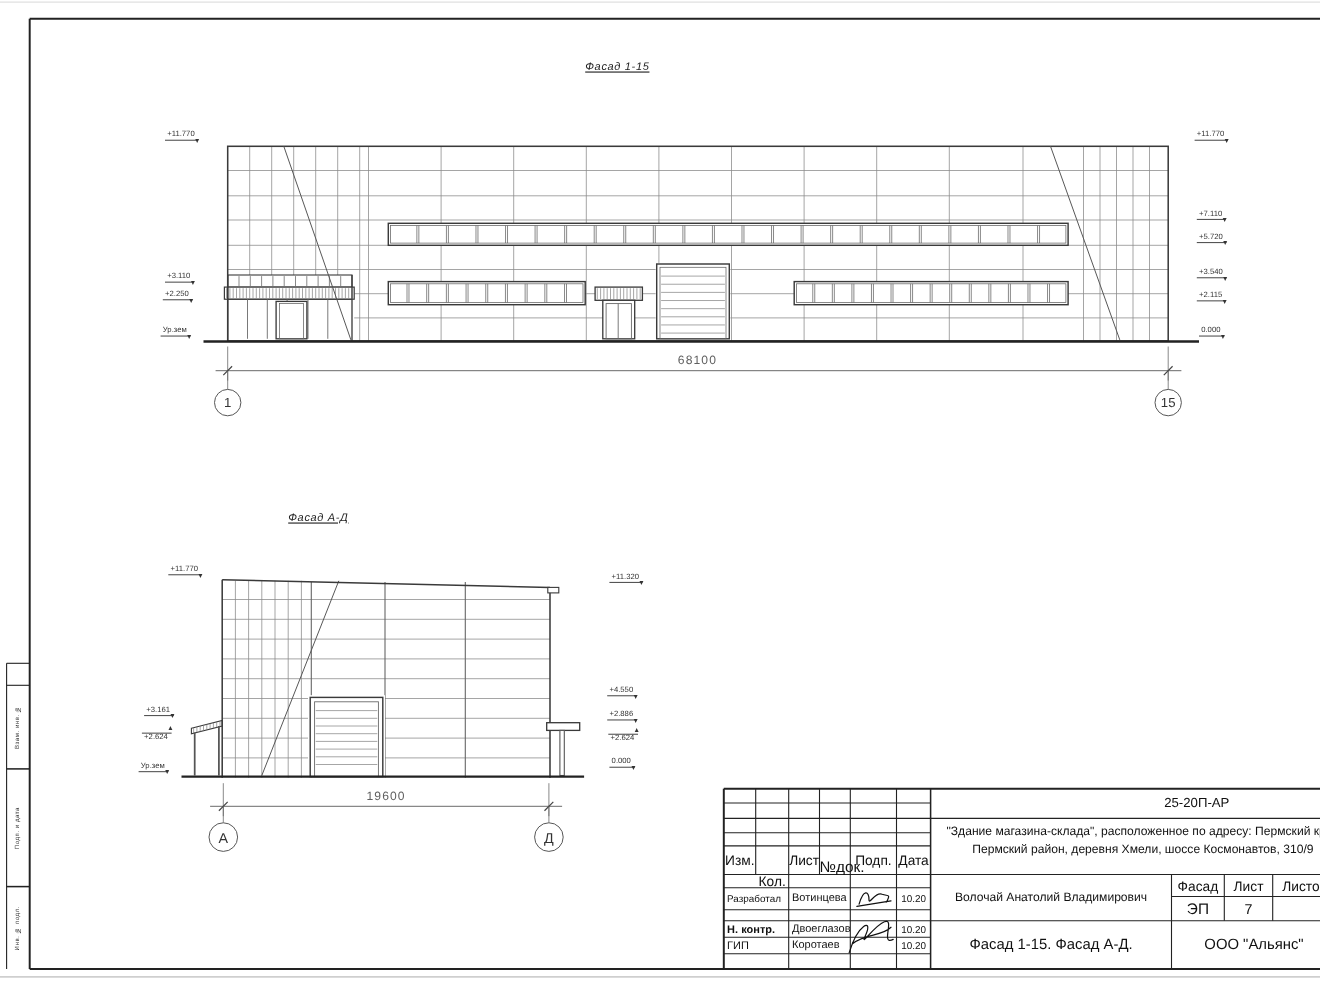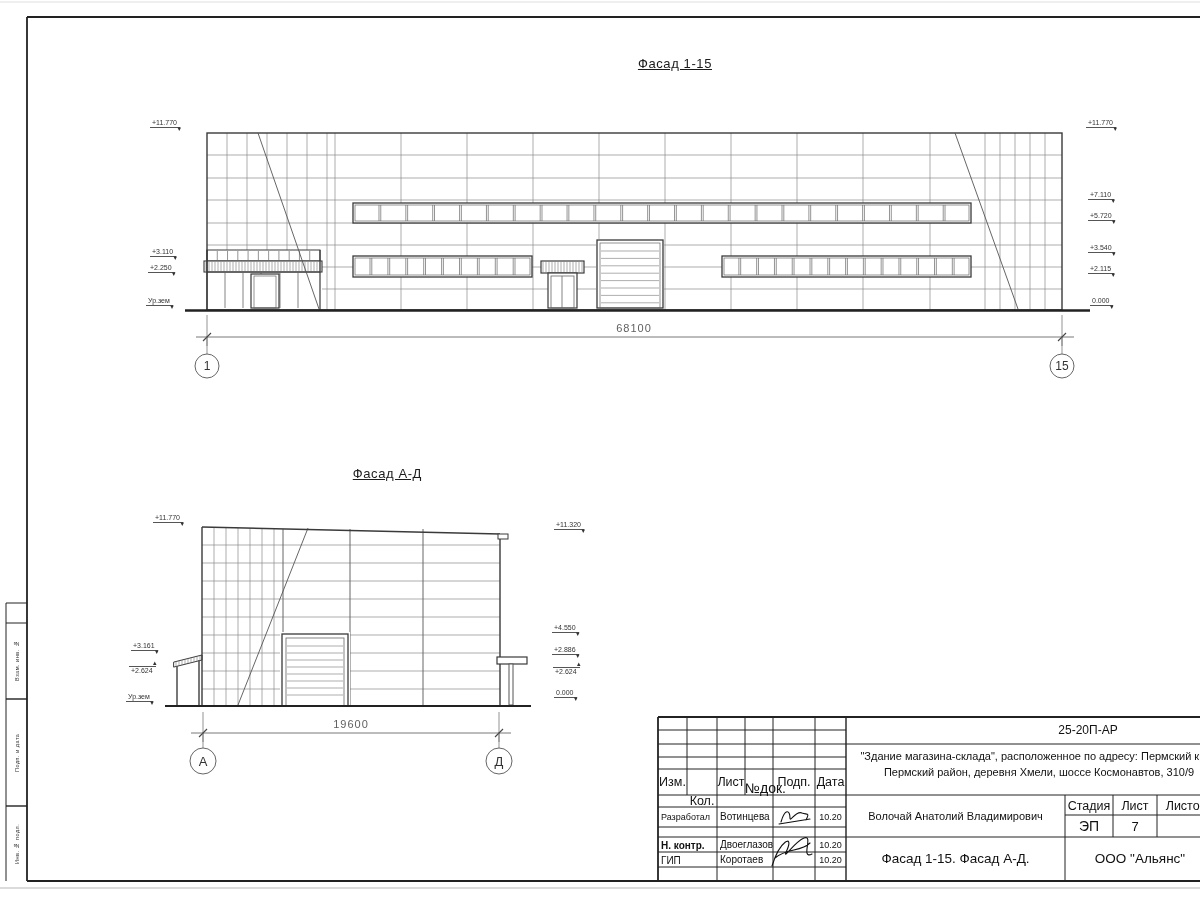--- a/index.html
+++ b/index.html
@@ -1,20 +1,20 @@
 <!DOCTYPE html>
 <html><head>
 <meta charset="utf-8">
 <style>
   html,body{margin:0;padding:0;width:1200px;height:900px;background:#fff;overflow:hidden;
     font-family:"Liberation Sans",sans-serif;-webkit-font-smoothing:antialiased;}
   #sheet{position:absolute;left:0;top:0;width:1200px;height:900px;}
   svg{position:absolute;left:0;top:0;}
   .abs{position:absolute;white-space:nowrap;color:#222;}
-  .dtitle{font-size:13px;color:#1c1c1c;text-decoration:underline;letter-spacing:.6px;text-align:right;}
+  .dtitle{font-size:10px;font-style:italic;color:#1c1c1c;text-decoration:underline;letter-spacing:.6px;text-align:left;}
   .dimtxt{font-size:11px;color:#5f5f5f;text-align:center;letter-spacing:1px;}
   .axis{font-size:12px;color:#333;text-align:center;}
   .elev{position:absolute;font-size:7px;line-height:8px;color:#333;border-bottom:1px solid #555;padding:0 3px 0 2px;}
   .elev .flag{position:absolute;right:-1px;top:7px;font-size:7px;color:#333;line-height:6px;}
   .elev.inv{border-bottom:none;border-top:1px solid #555;}
   .elev.inv .flag{top:-7px;}
   .tb{color:#111;}
   .cen{text-align:center;}
   .vlabel{position:absolute;left:7px;width:19px;display:flex;align-items:center;justify-content:center;
     writing-mode:vertical-rl;transform:rotate(180deg);font-size:5.5px;color:#333;letter-spacing:.5px;}
@@ -401,21 +401,21 @@
   <div class="abs tb" style="left:661px;top:840px;font-size:10px;font-weight:bold;">Н. контр.</div>
   <div class="abs tb" style="left:720px;top:839px;font-size:10px;">Двоеглазов</div>
   <div class="abs tb cen" style="left:815px;top:840px;width:31px;font-size:9px;">10.20</div>
 
   <div class="abs tb" style="left:661px;top:855px;font-size:10px;">ГИП</div>
   <div class="abs tb" style="left:720px;top:854px;font-size:10px;">Коротаев</div>
   <div class="abs tb cen" style="left:815px;top:855px;width:31px;font-size:9px;">10.20</div>
 
   <div class="abs tb cen" style="left:846px;top:810px;width:219px;font-size:11px;">Волочай Анатолий Владимирович</div>
 
-  <div class="abs tb cen" style="left:1065px;top:799px;width:48px;font-size:12.5px;">Стадия</div>
+  <div class="abs tb cen" style="left:1065px;top:799px;width:48px;font-size:12.5px;">Фасад</div>
   <div class="abs tb cen" style="left:1113px;top:799px;width:44px;font-size:12.5px;">Лист</div>
   <div class="abs tb cen" style="left:1157px;top:799px;width:58px;font-size:12.5px;">Листов</div>
   <div class="abs tb cen" style="left:1065px;top:818px;width:48px;font-size:14px;">ЭП</div>
   <div class="abs tb cen" style="left:1113px;top:819px;width:44px;font-size:13px;">7</div>
 
   <div class="abs tb cen" style="left:846px;top:851px;width:219px;font-size:13.5px;">Фасад 1-15. Фасад А-Д.</div>
   <div class="abs tb cen" style="left:1065px;top:851px;width:150px;font-size:13.5px;">ООО "Альянс"</div>
 </div>
 
 </body></html>

